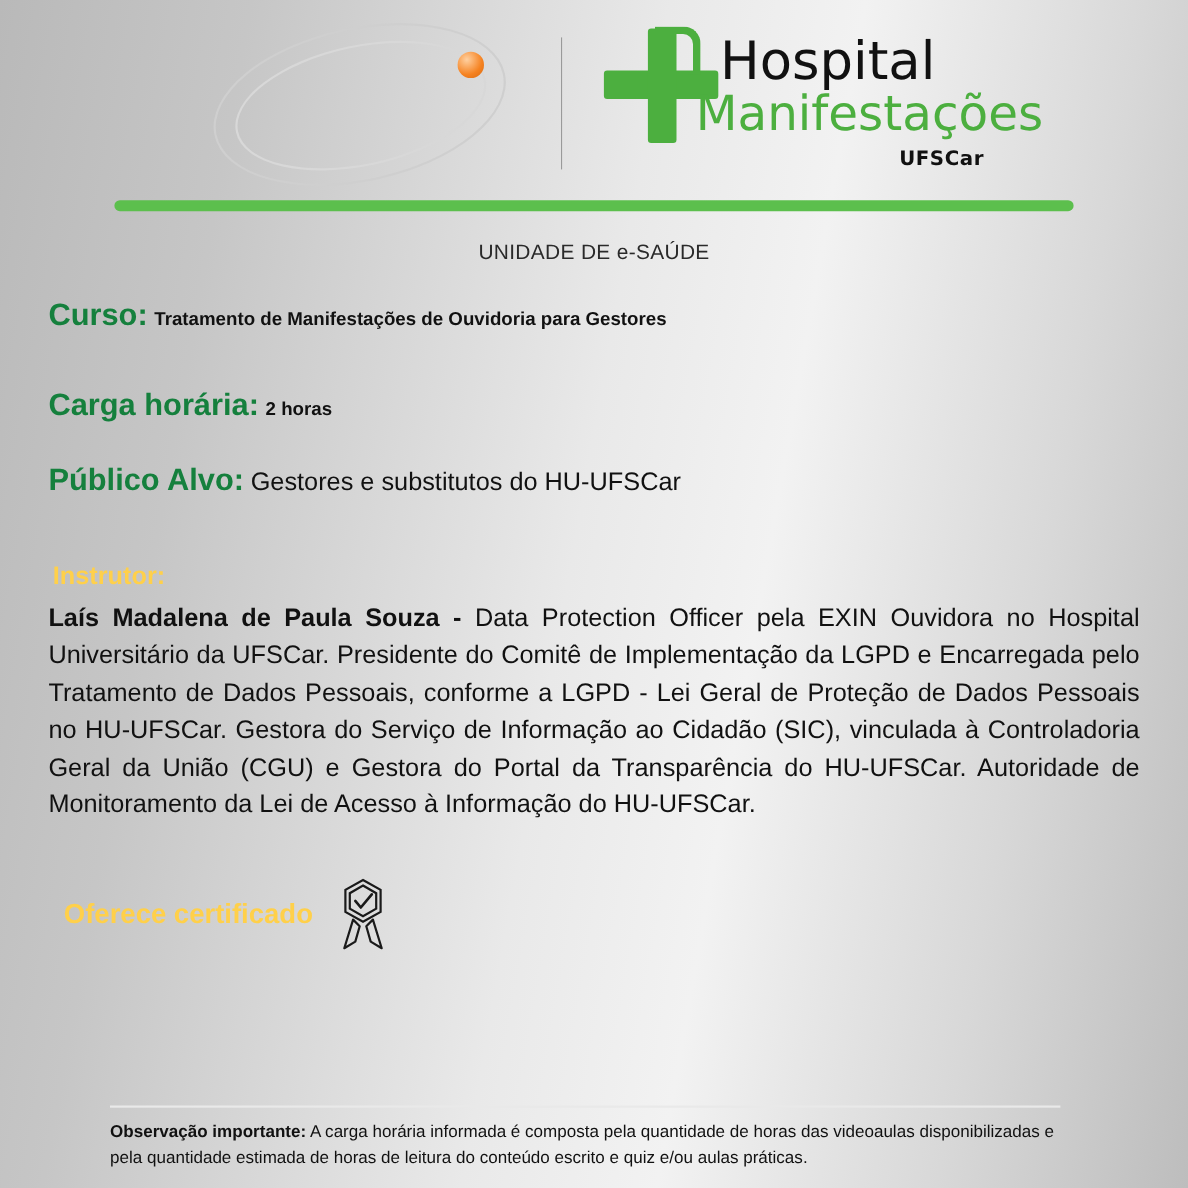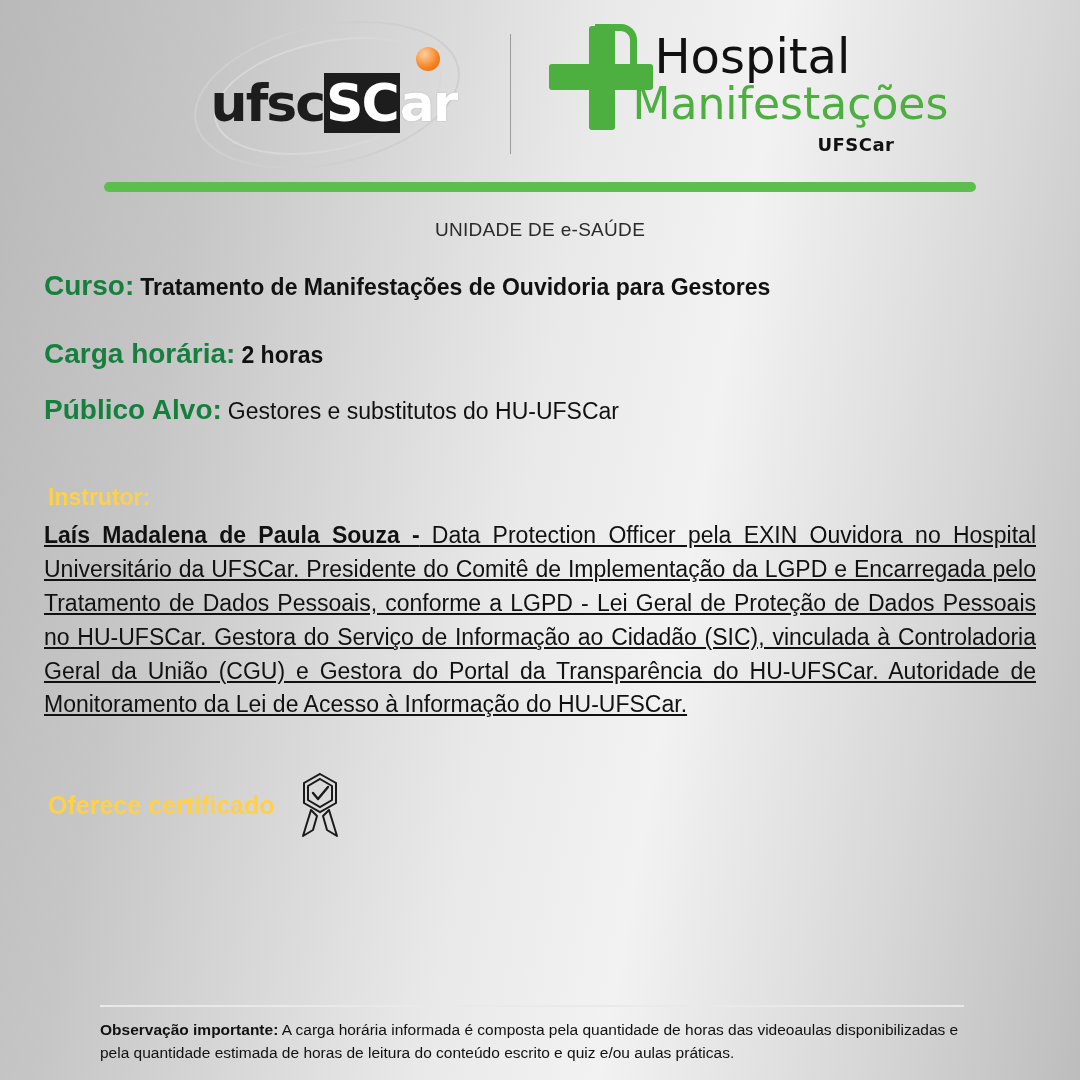--- a/index.html
+++ b/index.html
@@ -180,60 +180,60 @@
     line-height: 1.35;
   }
   .field .lbl {
     color: #15803d;
     font-weight: 700;
     font-size: 28px;
     margin-right: 6px;
   }
   .field .val-bold {
     font-weight: 700;
-    font-size: 23px;
+    font-size: 17px;
     color: #111;
   }
   .field .val {
     font-size: 23px;
     color: #111;
   }
   .field.objetivos {
     text-align: justify;
     margin-top: 26px;
     line-height: 1.5;
   }
-  .field.carga { margin-top: 30px; }
-  .field.publico { margin-top: 18px; }
+  .field.carga { margin-top: 44px; }
+  .field.publico { margin-top: 30px; }
 
   
   .instructor-label {
     margin-top: 56px;
     padding-left: 4px;
     color: #ffd04a;
     font-weight: 700;
     font-size: 23px;
   }
   .instructor-body {
     margin-top: 8px;
     font-size: 23px;
     line-height: 1.47;
     text-align: justify;
     color: #111;
-    text-decoration: underline;
   }
   .instructor-body b { font-weight: 700; }
 
   
   .cert-row {
     display: flex;
     align-items: center;
     gap: 14px;
     margin-top: 48px;
     padding-left: 4px;
+    margin-left: 10px;
   }
   .cert-label {
     color: #ffd04a;
     font-weight: 700;
     font-size: 25px;
   }
   .cert-icon { width: 62px; height: 70px; }
 
   
   .footer {
@@ -258,21 +258,20 @@
 </head>
 <body>
 
 <div class="header">
   <div class="logos">
 
     <div class="ufscar-logo">
       <div class="swoosh"></div>
       <div class="swoosh2"></div>
       <div class="dot"></div>
-      <div class="ufscar-word"><span>ufsc</span><span class="sc">SC</span><span class="ar">ar</span></div>
     </div>
 
     <div class="divider-v"></div>
 
     <div class="hu-logo">
       <div class="hu-cross">
         <div class="bar-h"></div>
         <div class="bar-v"></div>
         <div class="hook"></div>
       </div>

